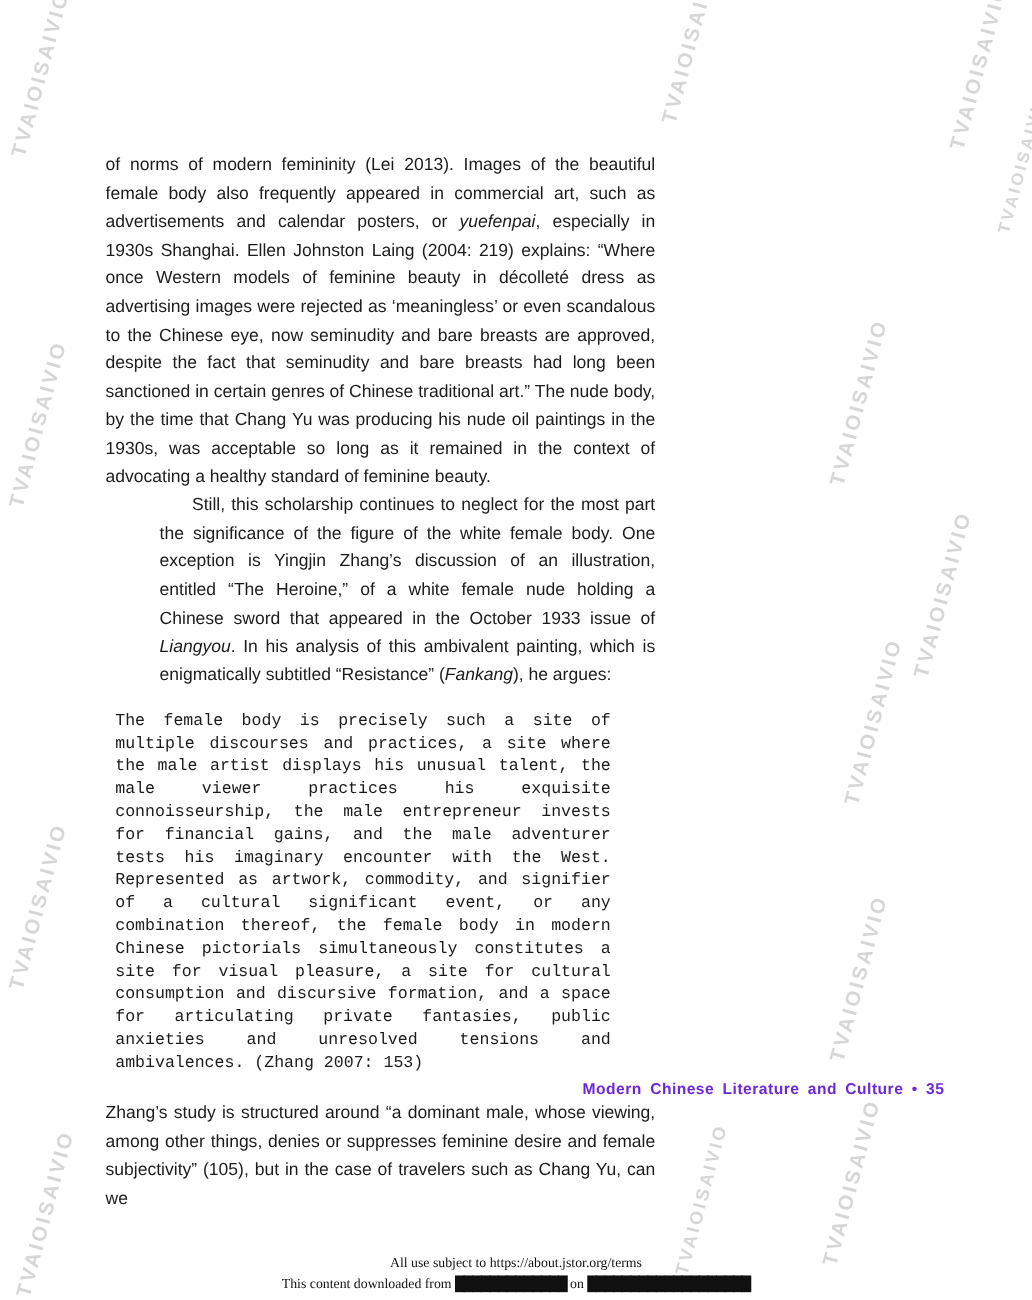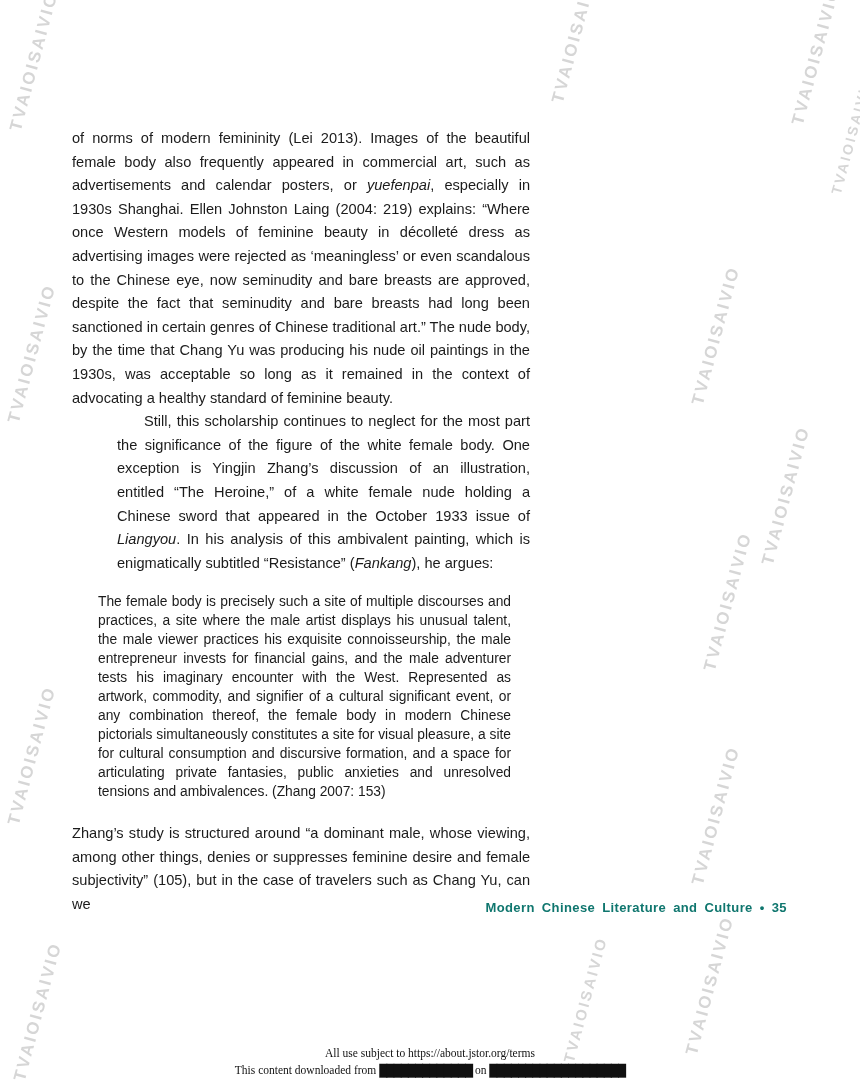--- a/index.html
+++ b/index.html
@@ -36,44 +36,45 @@
   .wm8{left:4px;top:420px}
   .wm9{left:4px;top:822px}
   .wm10{left:10px;top:1078px}
   .wm11{left:560px;top:1060px;font-size:15px}
   .wm12{left:682px;top:1052px}
   .wm13{left:828px;top:192px;font-size:14px}
 
   
   .article{
     position:absolute;
-    left:72px;top:127px;width:458px;
+    left:88px;top:127px;width:458px;
     font-size:14.6px;
     line-height:23.6px;
     text-align:justify;
   }
   .article p{margin:0;}
   .article p.indent{text-indent:27px;margin-left:45px;}
   .quote{
-    margin:17px 0 21px 26px;
+    margin:17px 0 21px 8px;
     width:413px;
     font-size:13.8px;
     line-height:19px;
     text-align:justify;
+    font-family:Liberation Mono, monospace;
   }
 
   
   .journal-footer{
     position:absolute;
     right:73px;top:900px;
     font-size:13px;
     font-weight:bold;
     letter-spacing:0.4px;
     word-spacing:3px;
-    color:#0f766e;
+    color:#6d28d9;
     white-space:nowrap;
   }
 
   
   .bottom-notice{
     position:absolute;
     left:0;top:1045px;width:100%;
     text-align:center;
     font-family:"Liberation Serif",serif;
     font-size:11.5px;

